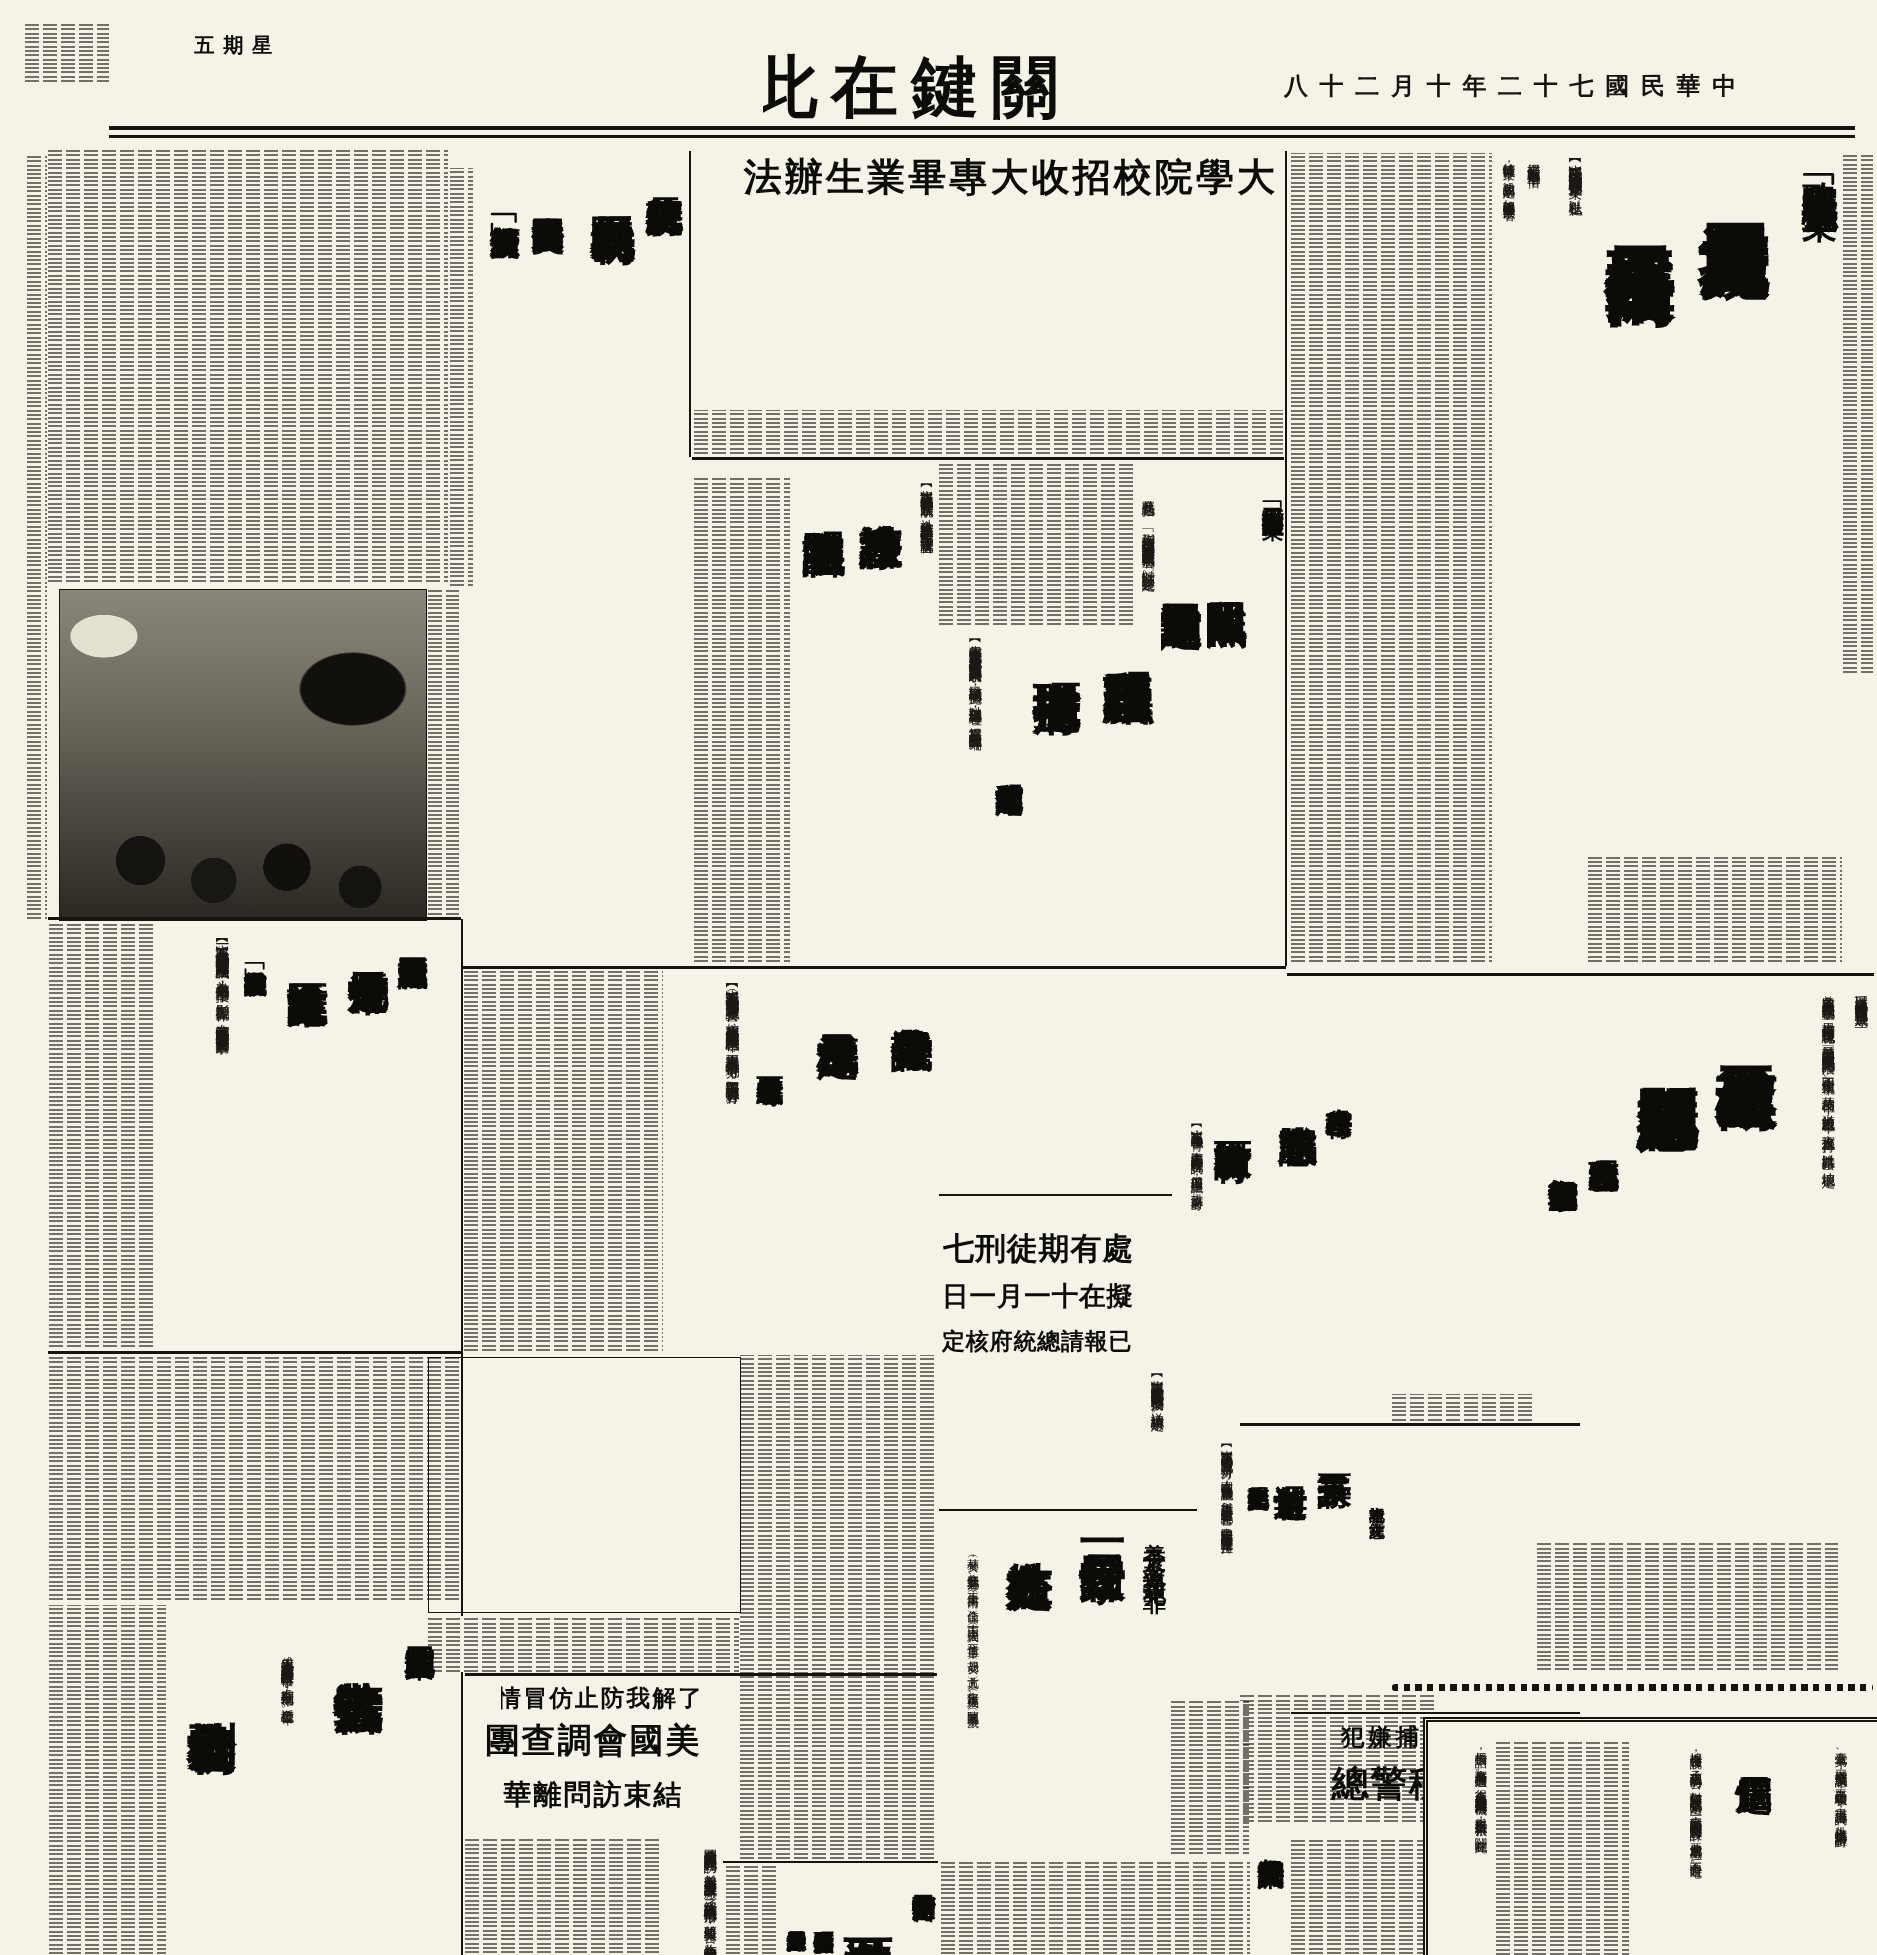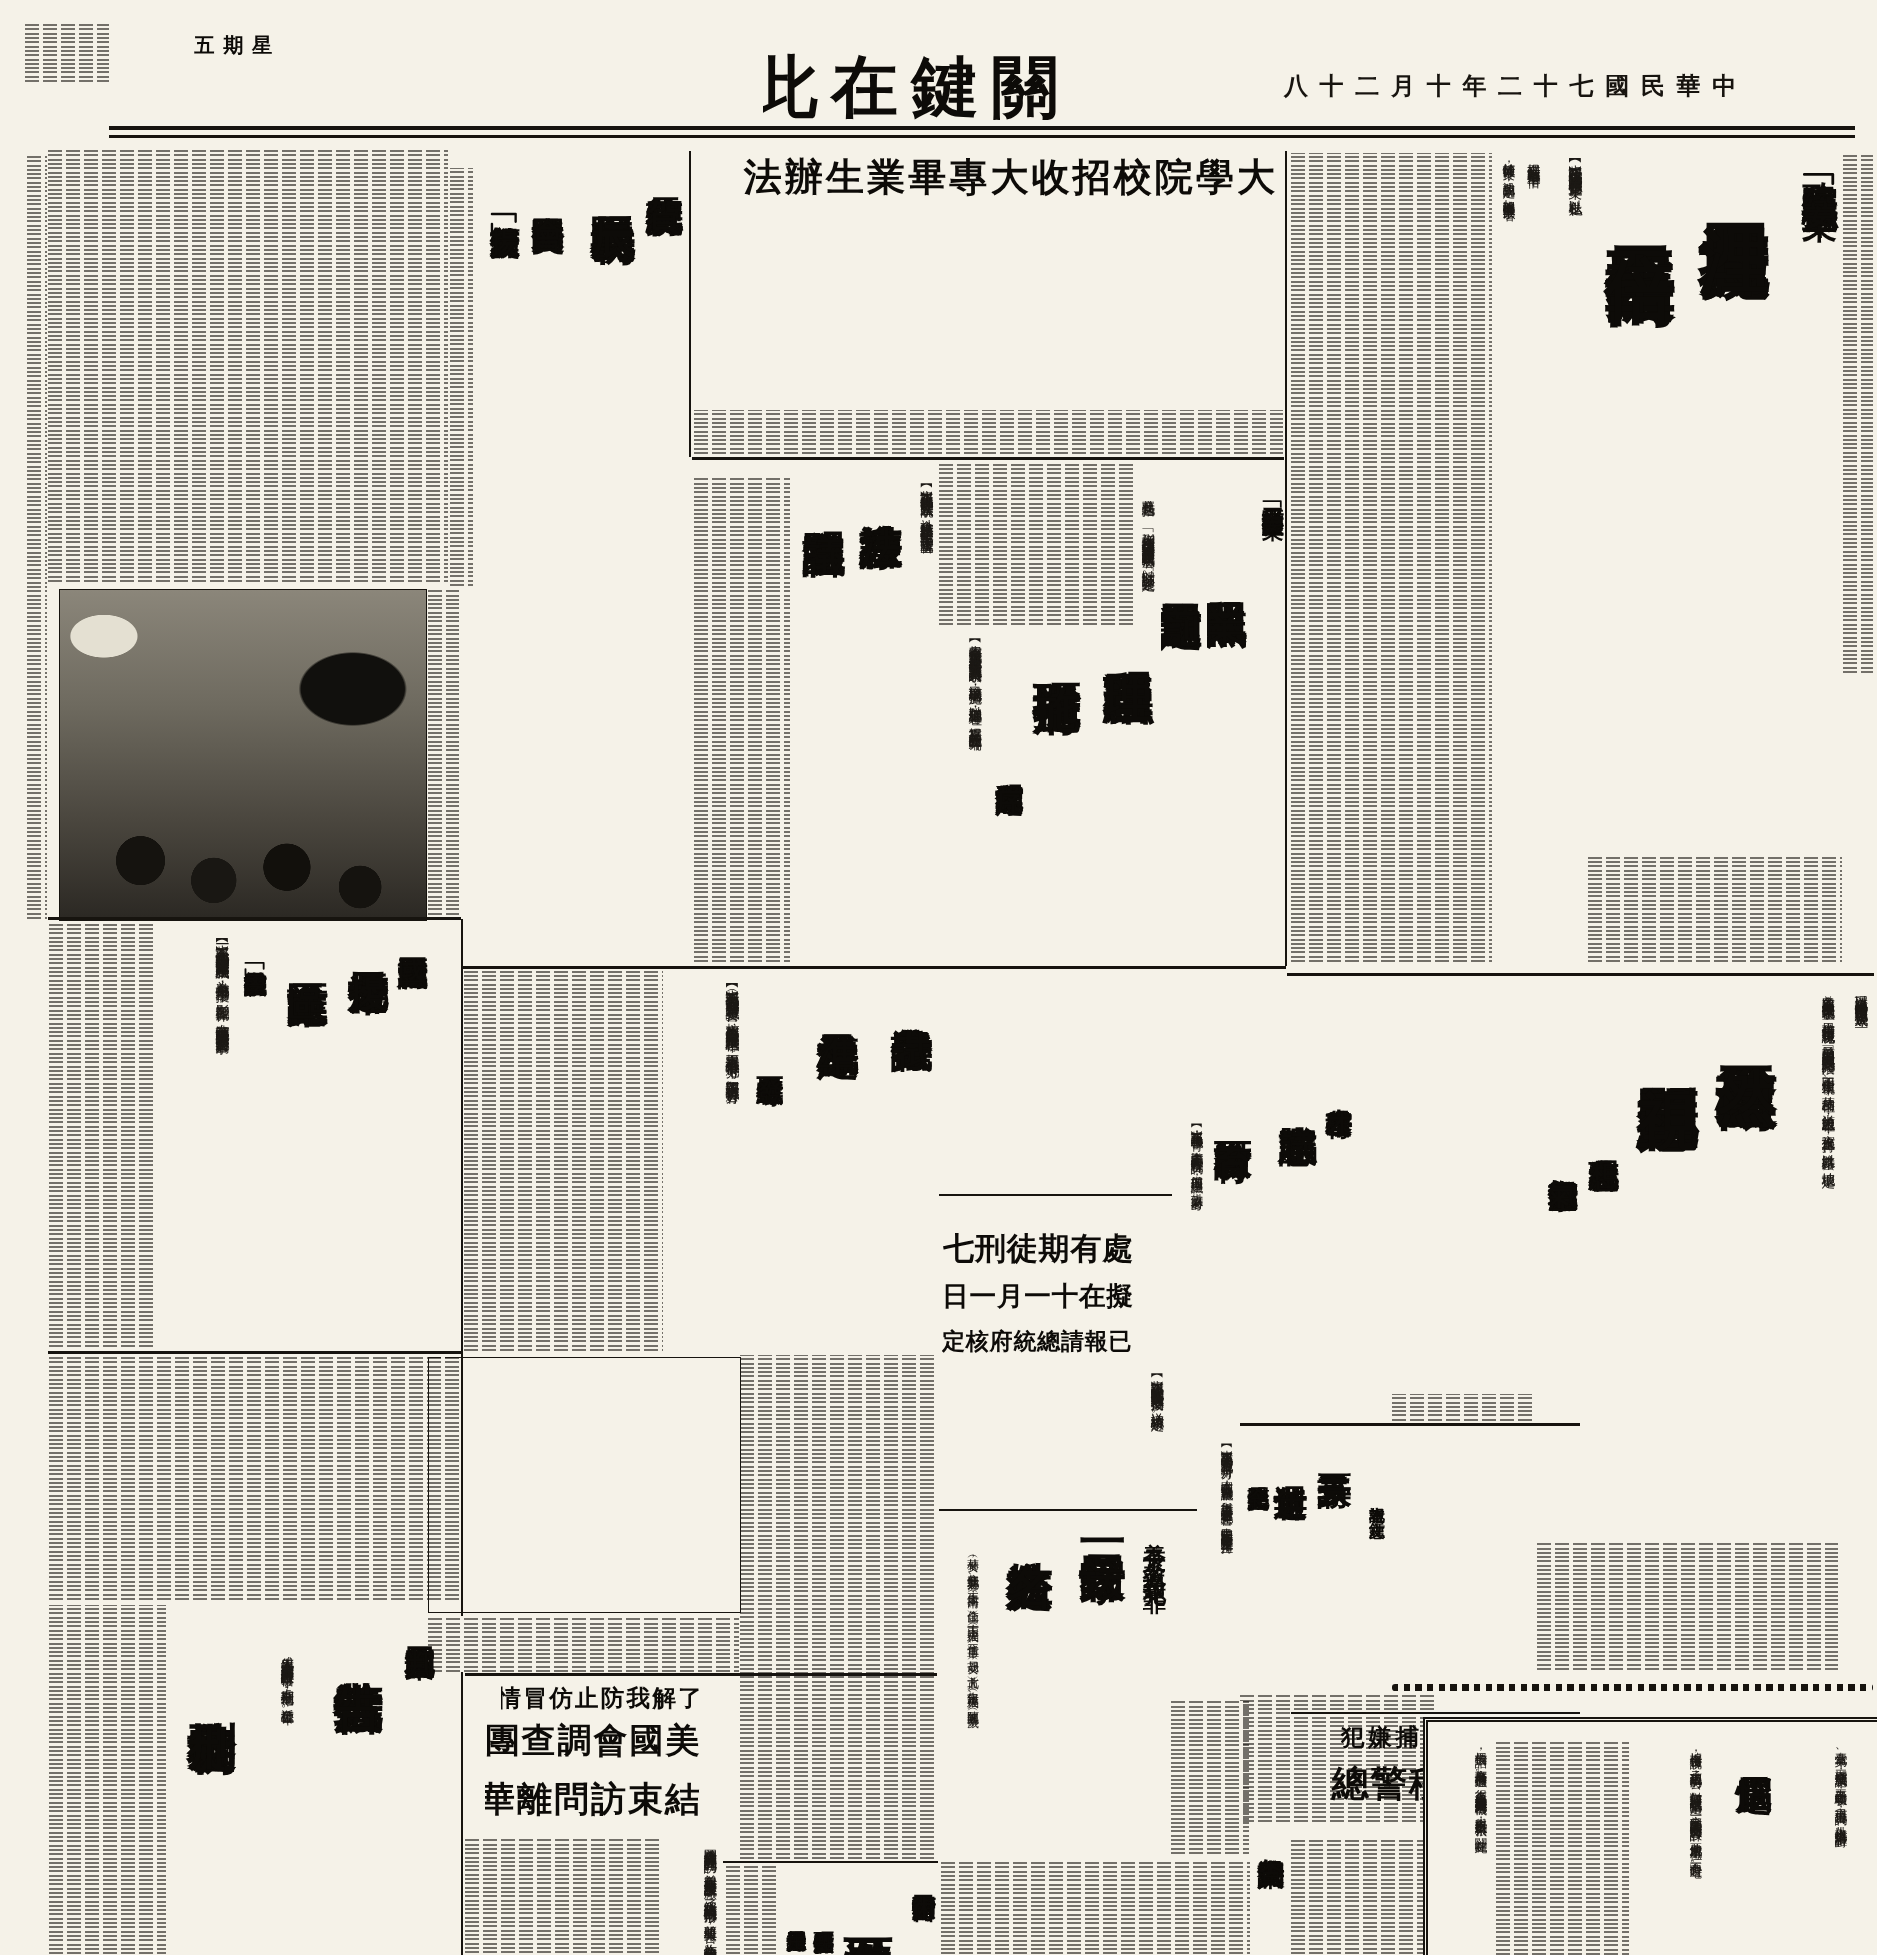--- a/index.html
+++ b/index.html
@@ -158,21 +158,21 @@
   <div class="abs rule" style="left:723px;top:1861px;width:215px;height:2.3px;"></div>
   <div class="abs v hd" style="left:898px;top:1877px;width:39px;height:317px;font-size:24px;">子宮頸輸卵管口封閉術</div>
   <div class="abs v hd serif" style="left:836px;top:1899px;width:60px;height:328px;font-size:50px;">可永久性避孕</div>
   <div class="abs v hd" style="left:808px;top:1916px;width:26px;height:309px;font-size:20.3px;">方法簡單快速具有多項優點</div>
   <div class="abs v hd" style="left:781px;top:1916px;width:26px;height:309px;font-size:19.6px;">三總最近引進供婦女選擇使用</div>
   <div class="abs fillv" style="left:726px;top:1865px;width:52px;height:360px;"></div>
 
   <div class="abs rule" style="left:465px;top:1673px;width:472px;height:2.7px;"></div>
   <div class="abs rtl hd" style="left:501px;top:1682px;width:203px;font-size:23.5px;letter-spacing:2.3px;text-align:center;">了解我防止仿冒情形</div>
   <div class="abs rtl hd serif" style="left:485px;top:1718px;width:217px;font-size:34px;letter-spacing:2px;text-align:center;">美國會調查團</div>
-  <div class="abs rtl hd serif" style="left:485px;top:1776px;width:217px;font-size:35px;letter-spacing:2px;text-align:center;">結束訪問離華</div>
+  <div class="abs rtl hd serif" style="left:485px;top:1776px;width:217px;font-size:28px;letter-spacing:2px;text-align:center;">結束訪問離華</div>
   <div class="abs v lead" style="left:665px;top:1838px;width:55px;height:385px;font-size:13.3px;">美國國會仿冒商品調查團此行訪問，並與我廠商舉行座談及參觀工廠，了解我防止仿冒措施的執行情形，並將研擬報告，作為美化優惠關稅制度的參考。</div>
   <div class="abs fillv" style="left:465px;top:1839px;width:197px;height:385px;"></div>
 
   <div class="abs fillv" style="left:49px;top:1356px;width:410px;height:244px;"></div>
   <div class="abs v hd" style="left:400px;top:1623px;width:36px;height:313px;font-size:30px;">雲林地院劫囚案宣判</div>
   <div class="abs v hd serif" style="left:302px;top:1642px;width:84px;height:375px;font-size:50px;">黃清義等七被告</div>
   <div class="abs v hd serif" style="left:172px;top:1682px;width:68px;height:375px;font-size:50px;">初審均分處徒刑</div>
   <div class="abs v lead" style="left:246px;top:1646px;width:51px;height:407px;font-size:13.3px;">成年人與未滿十八歲之人共同未經許可無故持有手槍，處有期徒刑七年，褫奪公權二年。</div>
   <div class="abs fillv" style="left:49px;top:1605px;width:117px;height:620px;"></div>
 

